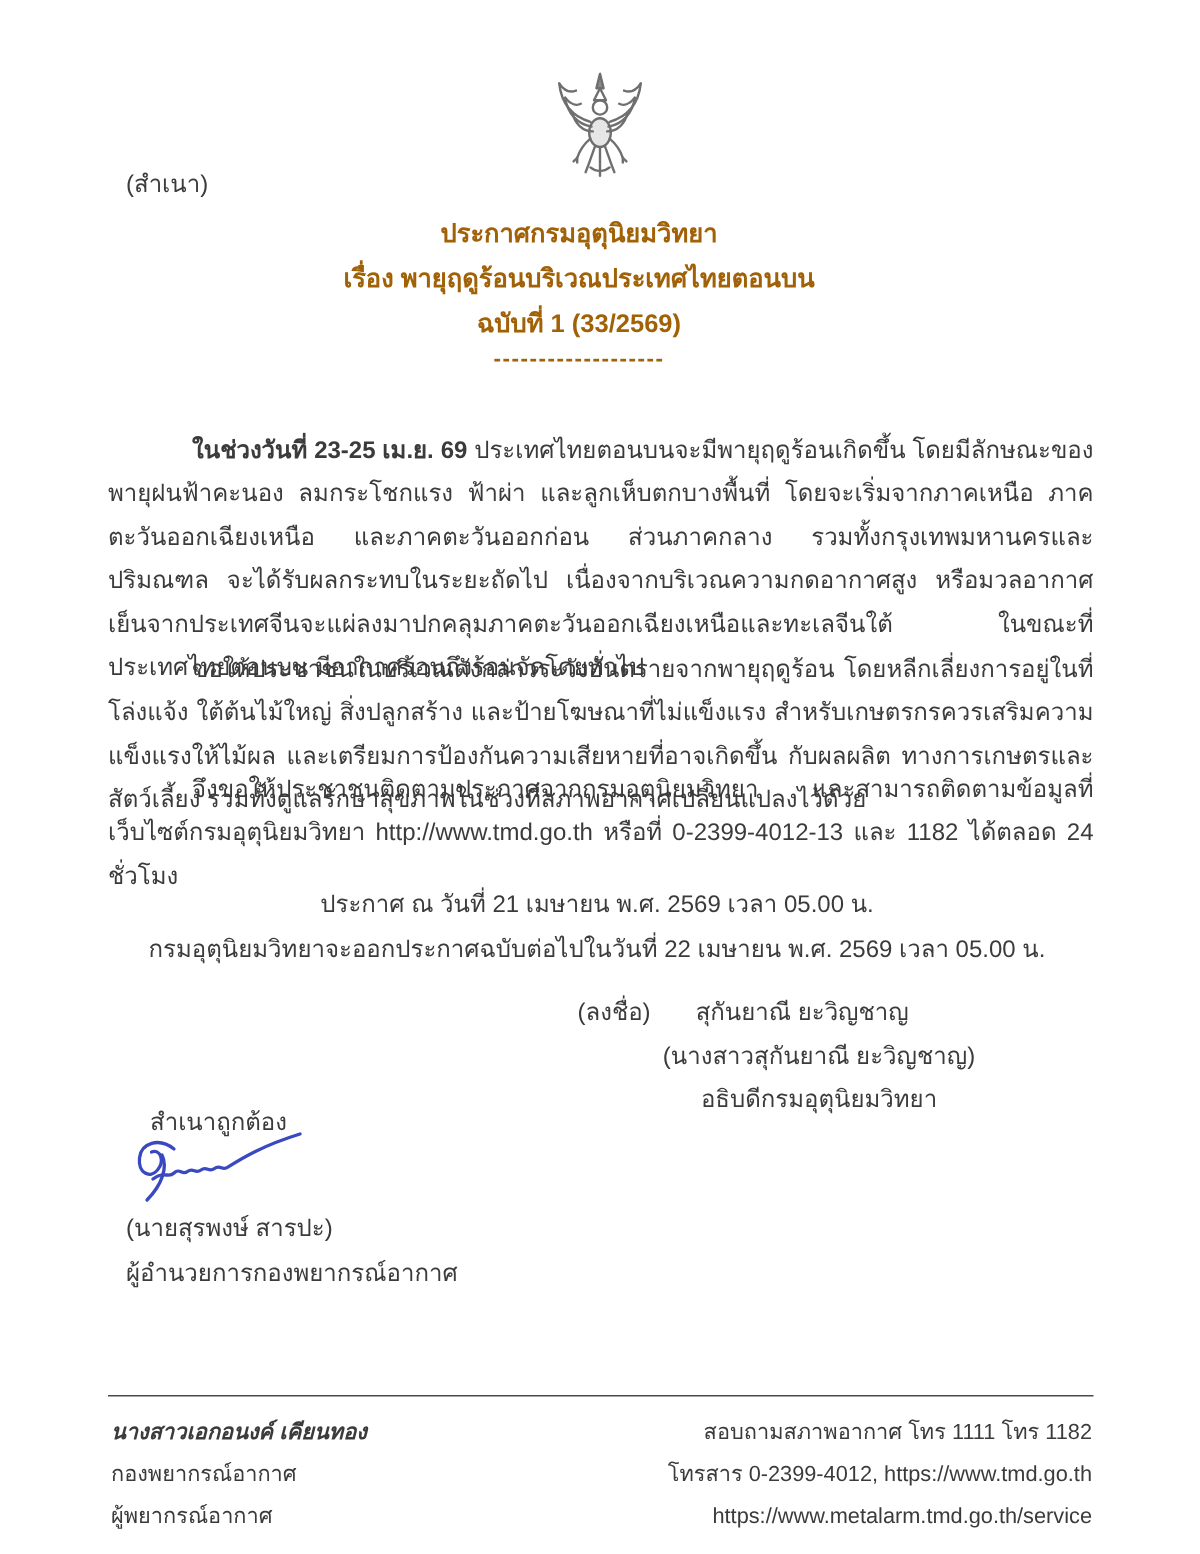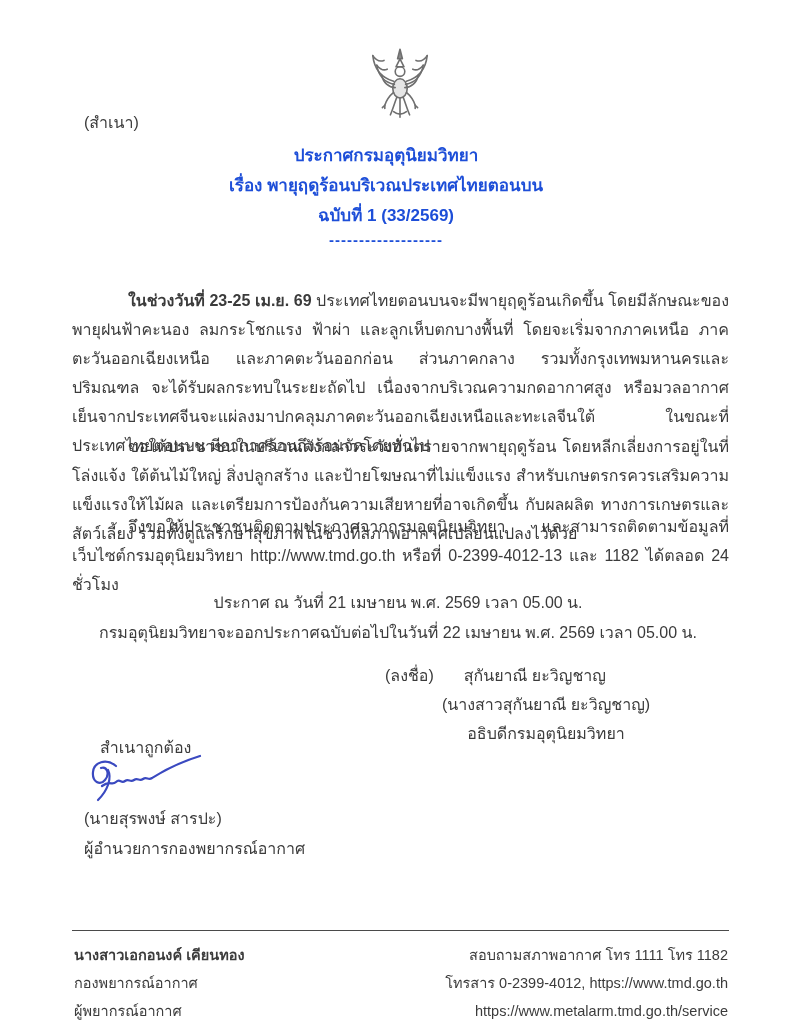--- a/index.html
+++ b/index.html
@@ -13,21 +13,21 @@
   }
   .page { position: absolute; inset: 0; background: #ffffff; }
 
   .copy-label { position: absolute; left: 84px; top: 110px; font-size: 16px; }
 
   .emblem { position: absolute; left: 352px; top: 36px; width: 96px; height: 100px; }
 
   .header-stack {
     position: absolute; left: 0; top: 141px; width: 772px;
     text-align: center; font-weight: bold; font-size: 17px; line-height: 30px;
-    color: #1d4ed8;
+    color: #a16207;
   }
   .header-stack .divider {
     font-weight: bold; letter-spacing: 1px; line-height: 18px; font-size: 15px;
   }
 
   .para {
     position: absolute; left: 72px; width: 657px;
     font-size: 16px; line-height: 29px; text-align: justify;
     text-indent: 56px;
   }
@@ -56,21 +56,21 @@
   .cert-name { position: absolute; left: 84px; top: 806px; font-size: 16px; }
   .cert-title { position: absolute; left: 84px; top: 836px; font-size: 16px; }
 
   .footer-rule {
     position: absolute; left: 72px; top: 930px; width: 657px; height: 0;
     border-top: 1.5px solid #4a4a4a;
   }
   .footer-left {
     position: absolute; left: 74px; top: 941px; font-size: 14.5px; line-height: 28px;
   }
-  .footer-left .fl-0 { font-weight: bold; }
+  .footer-left .fl-0 { font-weight: bold; font-style: italic; }
   .footer-right {
     position: absolute; right: 72px; top: 941px; font-size: 14.5px; line-height: 28px;
     text-align: right;
   }
 </style>
 </head>
 <body>
 
 <div class="page">
 

